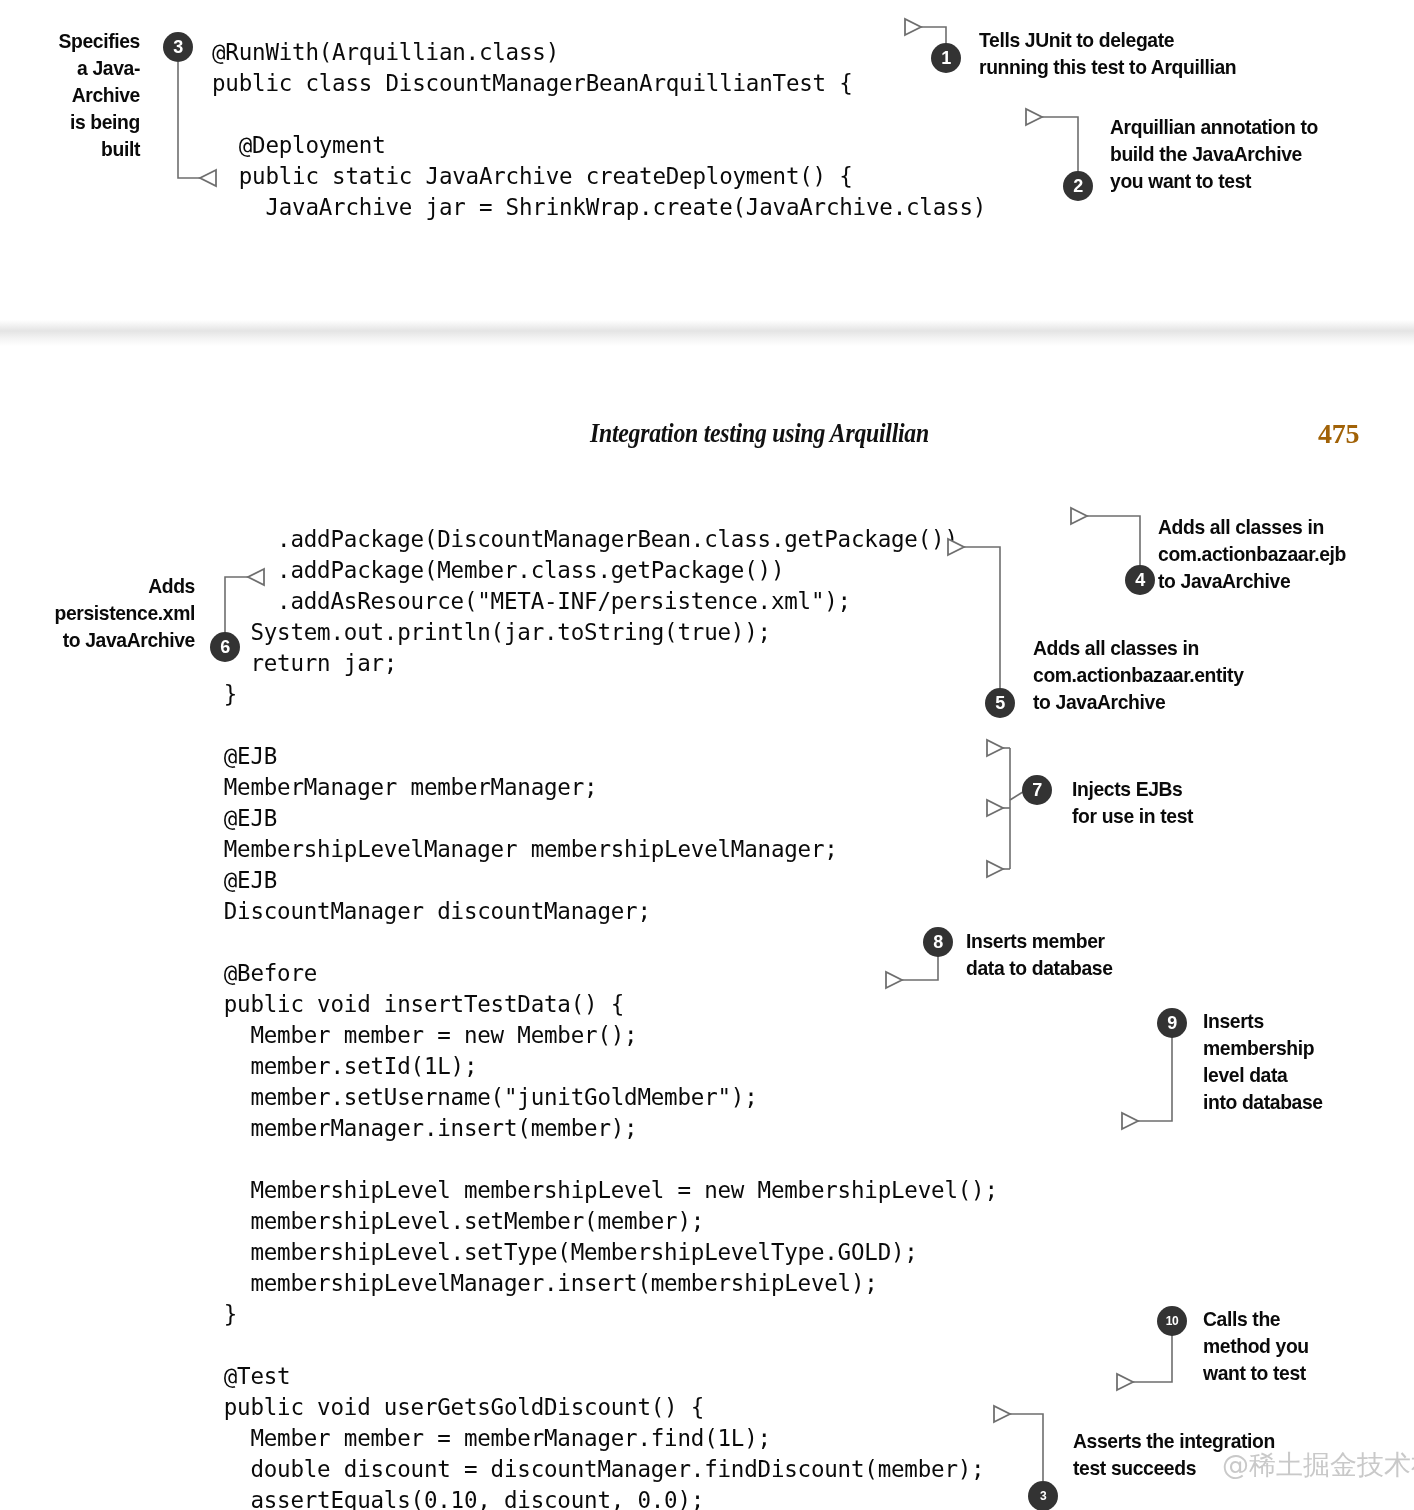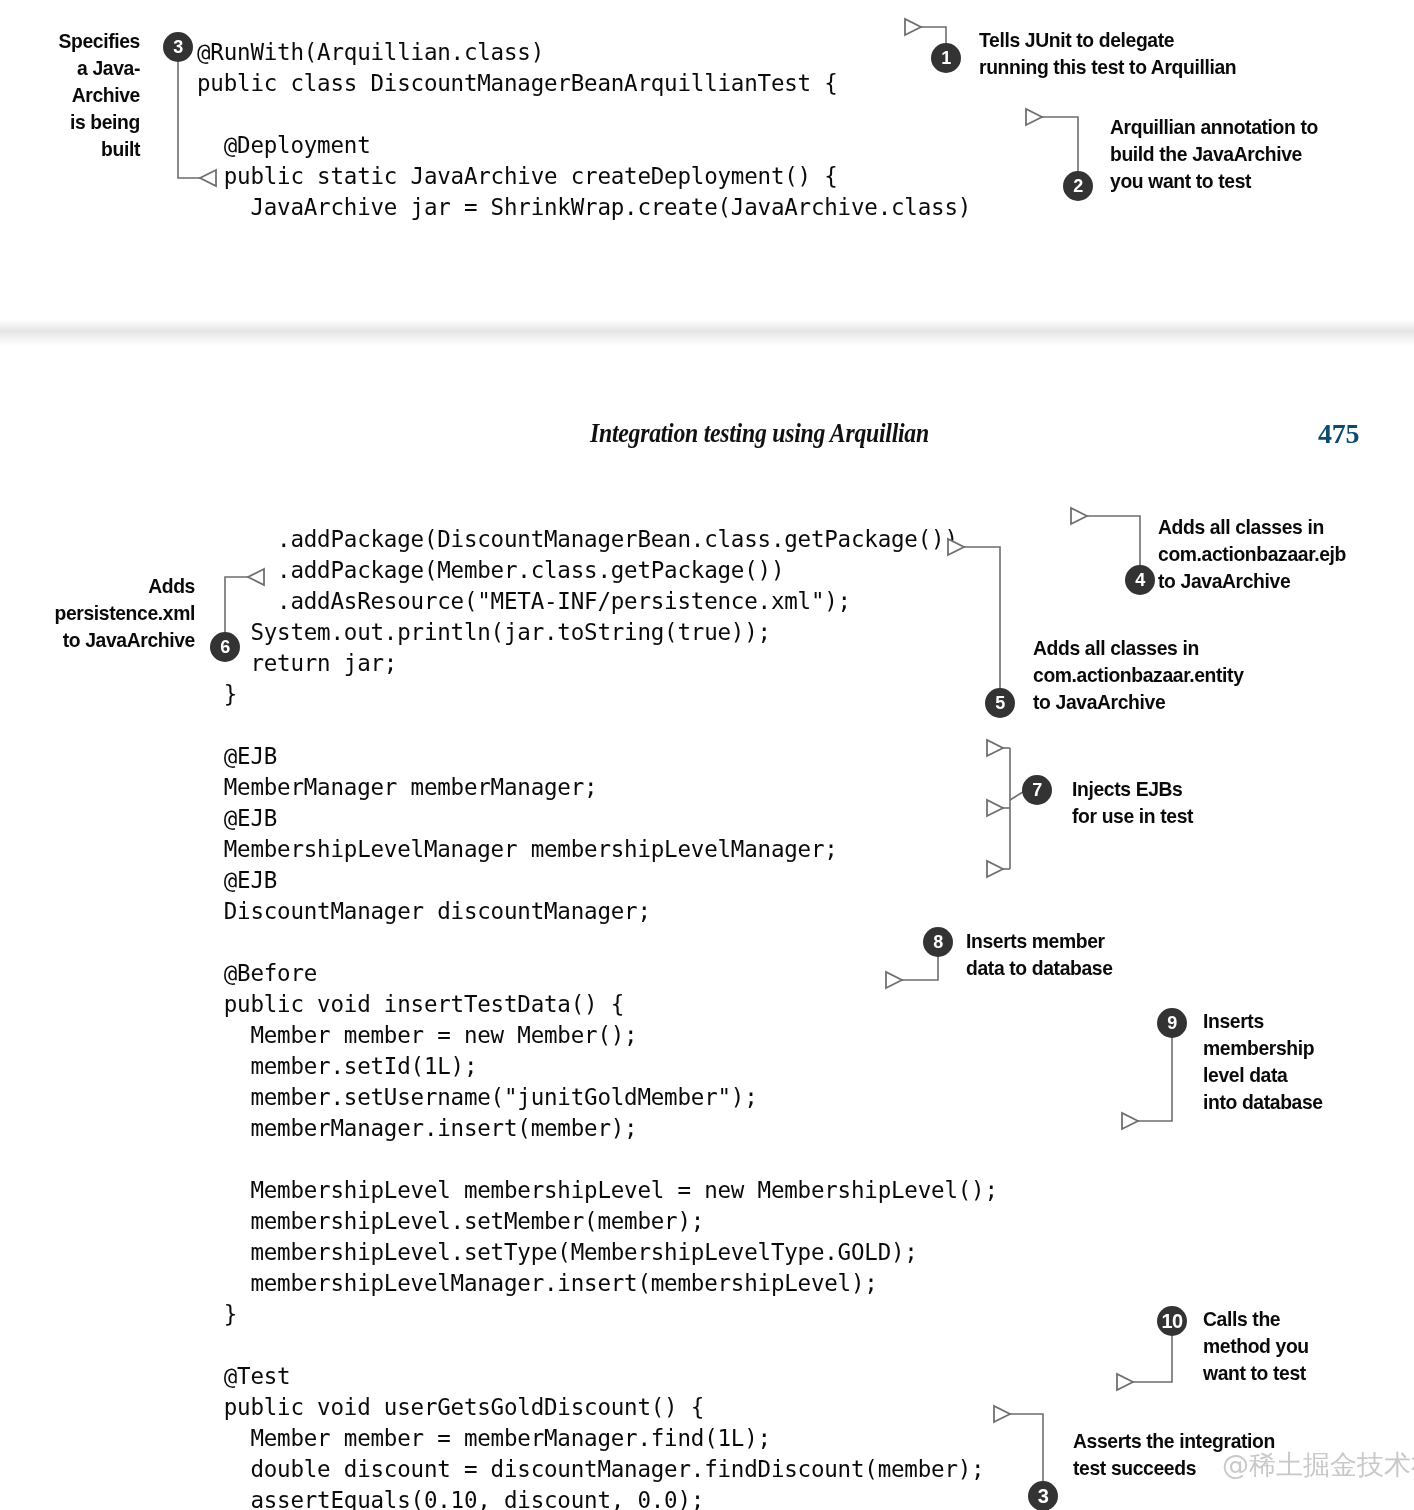--- a/index.html
+++ b/index.html
@@ -48,21 +48,21 @@
     background:#333333;
     color:#ffffff;
     font-family:"Liberation Sans", sans-serif;
     font-weight:bold;
     font-size:18px;
     line-height:30px;
     text-align:center;
     letter-spacing:-0.5px;
     z-index:5;
   }
-  .bullet.wide{ font-size:20px; }
+  .bullet.wide{ font-size:12px; }
 
   
   #leaders{
     position:absolute;left:0;top:0;
     width:1414px;height:1510px;
     pointer-events:none;
     z-index:2;
   }
 
   
@@ -79,21 +79,21 @@
     color:#111111;
     letter-spacing:-0.3px;
     transform:scaleX(0.88);
     transform-origin:0 50%;
   }
   .folio{
     position:absolute;
     font-family:"Liberation Serif", serif;
     font-weight:bold;
     font-size:28px;
-    color:#0c4a6e;
+    color:#a16207;
     letter-spacing:-0.2px;
   }
 
   
   .watermark{
     position:absolute;
     font-family:"DejaVu Sans", sans-serif;
     font-size:27px;
     color:#c9c9c9;
     white-space:nowrap;
@@ -134,21 +134,21 @@
       <path d="M938,955 L938,980 L902,980" marker-end="url(#arrL)"></path>
 
       <path d="M1172,1032 L1172,1121 L1138,1121" marker-end="url(#arrL)"></path>
 
       <path d="M1172,1331 L1172,1382 L1133,1382" marker-end="url(#arrL)"></path>
 
       <path d="M1043,1481 L1043,1414 L1010,1414" marker-end="url(#arrL)"></path>
     </g>
   </svg>
 
-  <pre class="code" style="left:197px; top:14px;">@RunWith(Arquillian.class)
+  <pre class="code" style="left:212px; top:14px;">@RunWith(Arquillian.class)
 public class DiscountManagerBeanArquillianTest {
 
   @Deployment
   public static JavaArchive createDeployment() {
     JavaArchive jar = ShrinkWrap.create(JavaArchive.class)</pre>
 
   <div class="anno left" style="left:0px; top:27px; width:140px;">Specifies<br>a Java-<br>Archive<br>is being<br>built</div>
   <div class="bullet" style="left:163px; top:32px;">3</div>
 
   <div class="anno right" style="left:979px; top:26px; width:420px;">Tells JUnit to delegate<br>running this test to Arquillian</div>

